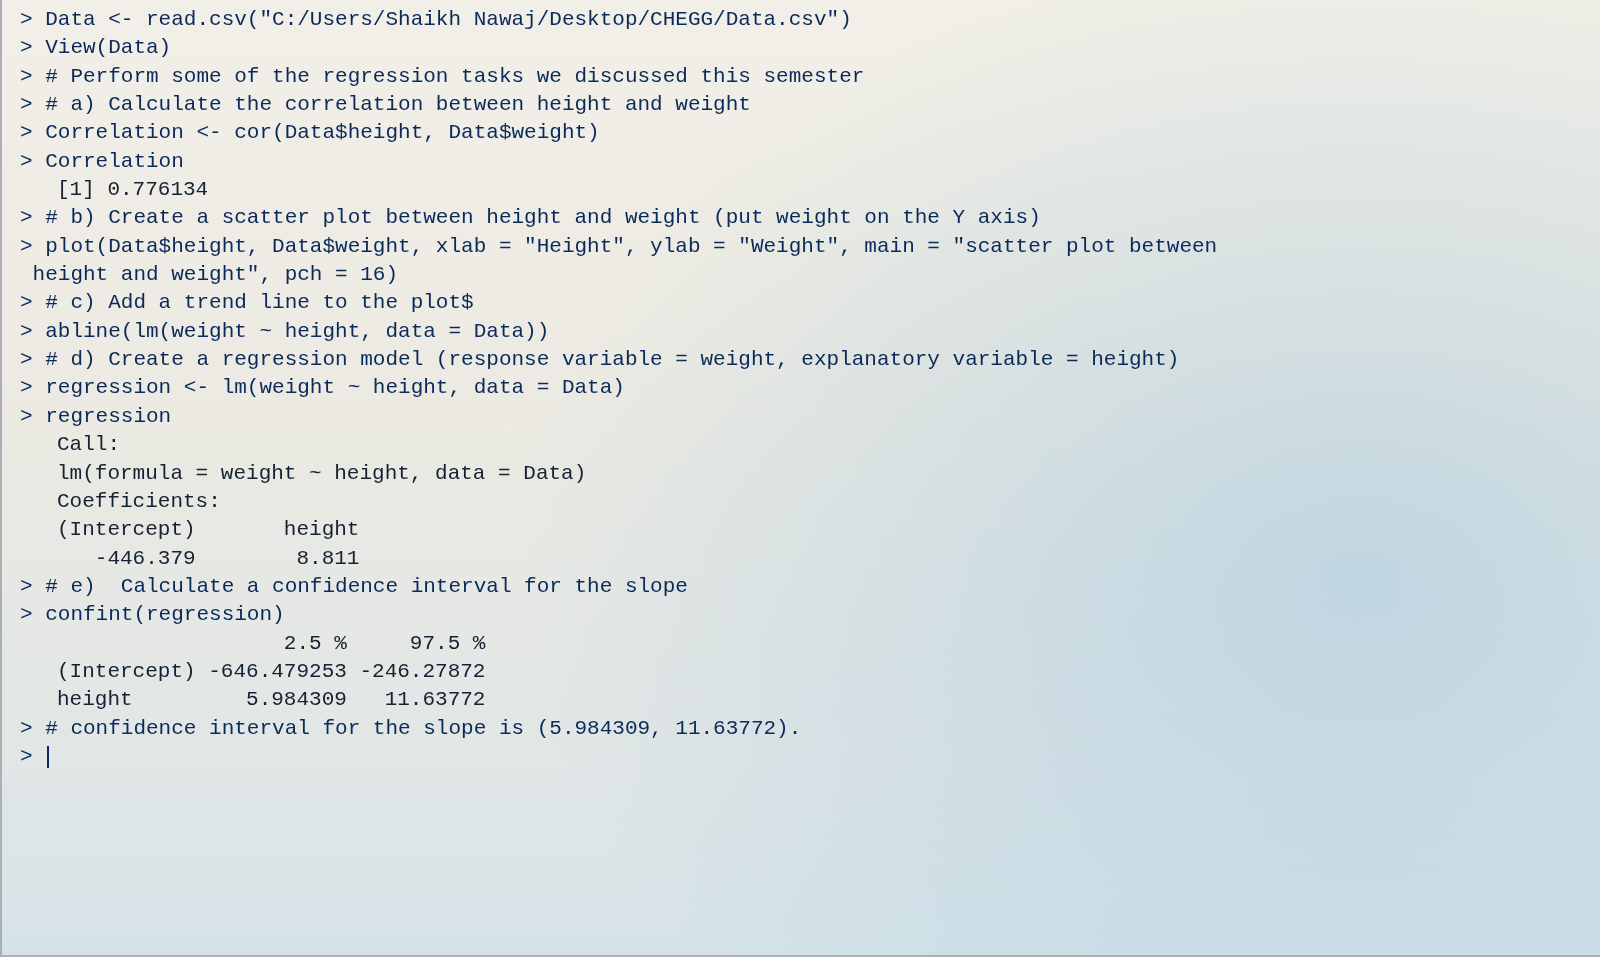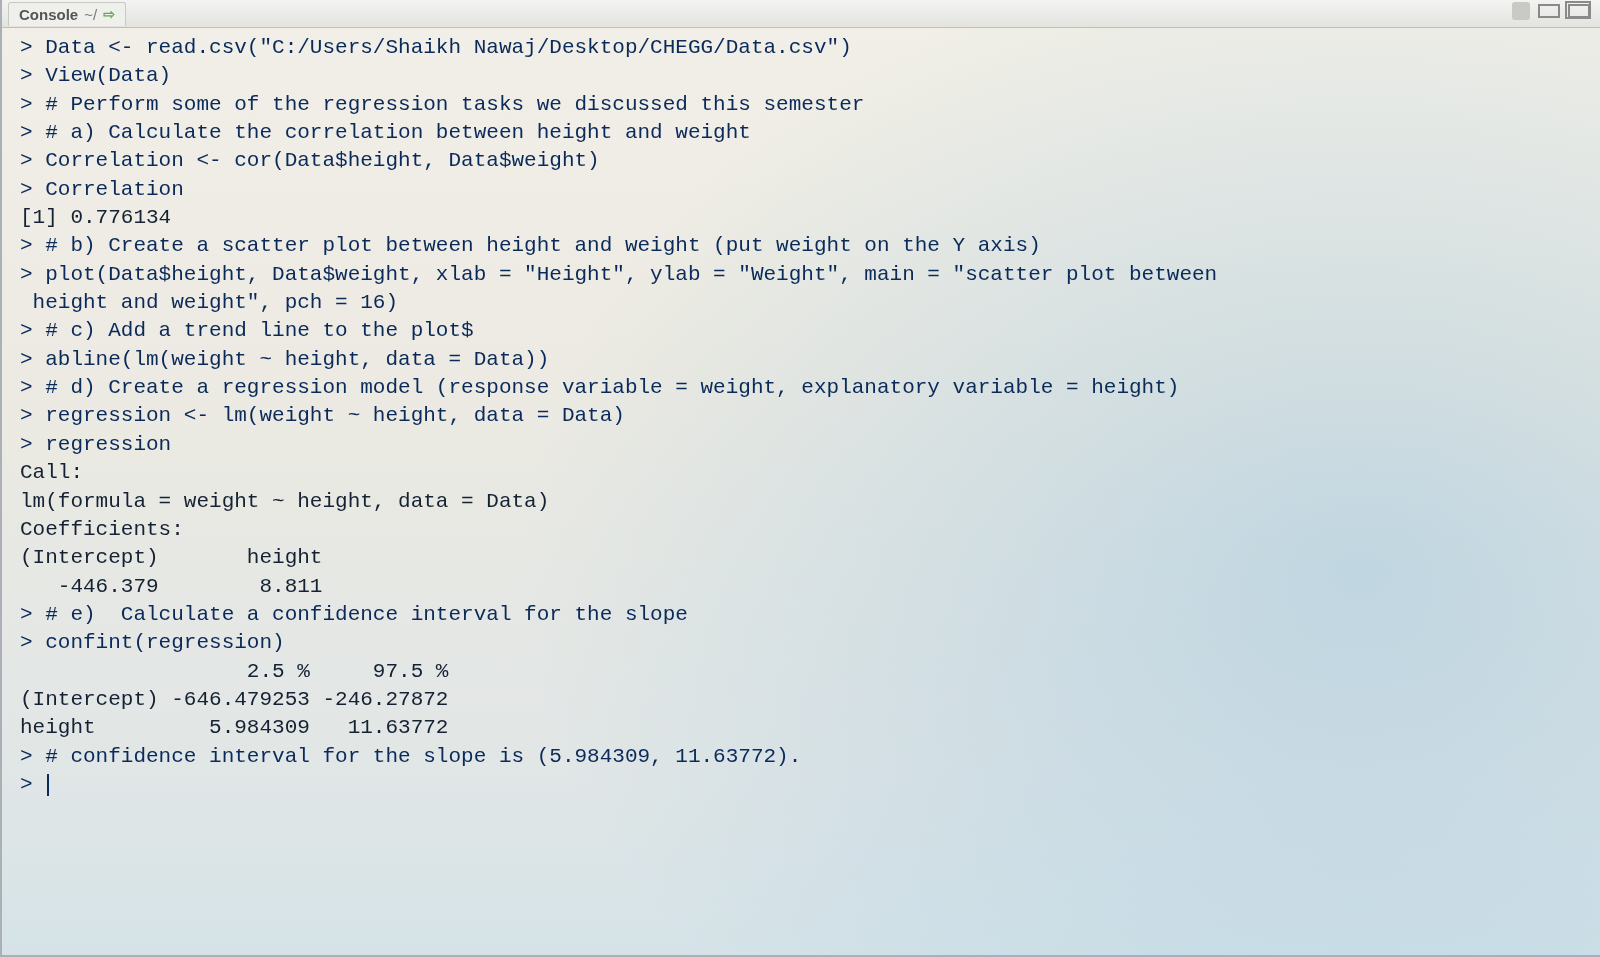--- a/index.html
+++ b/index.html
@@ -79,42 +79,30 @@
     background:#c9c9c5;
     position:relative;
   }
   
   .console {
     padding:6px 18px 0 18px;
     white-space:pre;
     line-height:1.35;
   }
   .prompt { color:#0a2a5a; }
-  .out    { color:#152233; }
+  .out    { color:#152233;margin-left:37px; }
   .cursor {
     display:inline-block;
     width:2px; height:22px;
     background:#0a2a5a;
     vertical-align:text-bottom;
     margin-left:2px;
   }
 </style>
 </head>
 <body>
 
 <div class="frame">
 
-  <div class="tabbar">
-    <div class="tab">
-      <span>Console</span>
-      <span class="path">~/</span>
-      <span class="arrow">⇨</span>
-    </div>
-    <div class="toolbar-right">
-      <div class="brush"></div>
-      <div class="win-icon"></div>
-      <div class="win-icon stack"></div>
-    </div>
-  </div>
 
   <div class="console" id="console-body"><div class="prompt">&gt; Data &lt;- read.csv("C:/Users/Shaikh Nawaj/Desktop/CHEGG/Data.csv")</div><div class="prompt">&gt; View(Data)</div><div class="prompt">&gt; # Perform some of the regression tasks we discussed this semester</div><div class="prompt">&gt; # a) Calculate the correlation between height and weight</div><div class="prompt">&gt; Correlation &lt;- cor(Data$height, Data$weight)</div><div class="prompt">&gt; Correlation</div><div class="out">[1] 0.776134</div><div class="prompt">&gt; # b) Create a scatter plot between height and weight (put weight on the Y axis)</div><div class="prompt">&gt; plot(Data$height, Data$weight, xlab = "Height", ylab = "Weight", main = "scatter plot between</div><div class="prompt"> height and weight", pch = 16)</div><div class="prompt">&gt; # c) Add a trend line to the plot$</div><div class="prompt">&gt; abline(lm(weight ~ height, data = Data))</div><div class="prompt">&gt; # d) Create a regression model (response variable = weight, explanatory variable = height)</div><div class="prompt">&gt; regression &lt;- lm(weight ~ height, data = Data)</div><div class="prompt">&gt; regression</div><div class="out"></div><div class="out">Call:</div><div class="out">lm(formula = weight ~ height, data = Data)</div><div class="out"></div><div class="out">Coefficients:</div><div class="out">(Intercept)       height  </div><div class="out">   -446.379        8.811  </div><div class="out"></div><div class="prompt">&gt; # e)  Calculate a confidence interval for the slope</div><div class="prompt">&gt; confint(regression)</div><div class="out">                  2.5 %     97.5 %</div><div class="out">(Intercept) -646.479253 -246.27872</div><div class="out">height         5.984309   11.63772</div><div class="prompt">&gt; # confidence interval for the slope is (5.984309, 11.63772).</div><div class="prompt"><span>&gt; </span><span class="cursor"></span></div></div>
 
 </div>
 
 </body></html>

